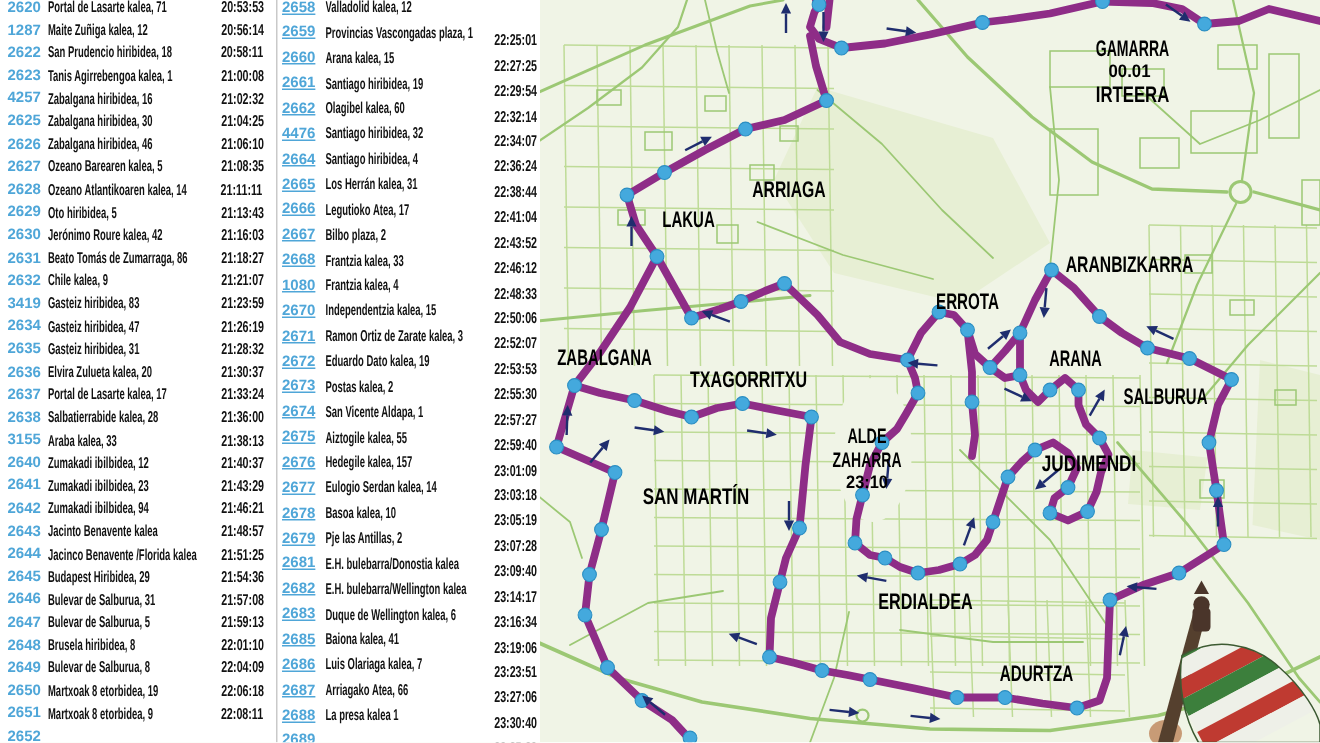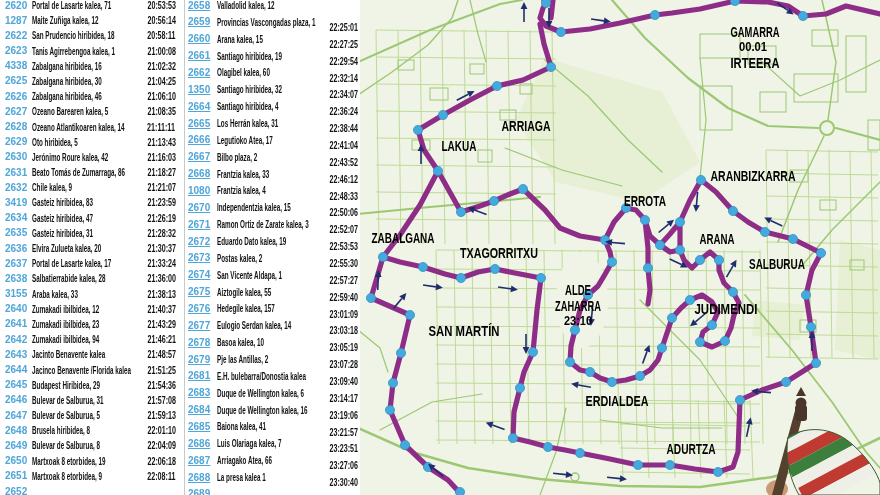--- a/index.html
+++ b/index.html
@@ -39,21 +39,21 @@
         <span class="num">2622</span>
         <span class="name"><span>San Prudencio hiribidea, 18</span></span>
         <span class="time"><span>20:58:11</span></span>
       </div>
       <div class="row">
         <span class="num">2623</span>
         <span class="name"><span>Tanis Agirrebengoa kalea, 1</span></span>
         <span class="time"><span>21:00:08</span></span>
       </div>
       <div class="row">
-        <span class="num">4338</span>
+        <span class="num">4257</span>
         <span class="name"><span>Zabalgana hiribidea, 16</span></span>
         <span class="time"><span>21:02:32</span></span>
       </div>
       <div class="row">
         <span class="num">2625</span>
         <span class="name"><span>Zabalgana hiribidea, 30</span></span>
         <span class="time"><span>21:04:25</span></span>
       </div>
       <div class="row">
         <span class="num">2626</span>
@@ -212,21 +212,21 @@
         <span class="num">2661</span>
         <span class="name"><span>Santiago hiribidea, 19</span></span>
         <span class="time"><span>22:32:14</span></span>
       </div>
       <div class="row">
         <span class="num">2662</span>
         <span class="name"><span>Olagibel kalea, 60</span></span>
         <span class="time"><span>22:34:07</span></span>
       </div>
       <div class="row">
-        <span class="num">1350</span>
+        <span class="num">4476</span>
         <span class="name"><span>Santiago hiribidea, 32</span></span>
         <span class="time"><span>22:36:24</span></span>
       </div>
       <div class="row">
         <span class="num">2664</span>
         <span class="name"><span>Santiago hiribidea, 4</span></span>
         <span class="time"><span>22:38:44</span></span>
       </div>
       <div class="row">
         <span class="num">2665</span>
@@ -302,28 +302,28 @@
         <span class="num">2679</span>
         <span class="name"><span>Pje las Antillas, 2</span></span>
         <span class="time"><span>23:09:40</span></span>
       </div>
       <div class="row">
         <span class="num">2681</span>
         <span class="name"><span>E.H. bulebarra/Donostia kalea</span></span>
         <span class="time"><span>23:14:17</span></span>
       </div>
       <div class="row">
+        <span class="num">2682</span>
+        <span class="name"><span>E.H. bulebarra/Wellington kalea</span></span>
+        <span class="time"><span>23:16:34</span></span>
+      </div>
+      <div class="row">
         <span class="num">2683</span>
         <span class="name"><span>Duque de Wellington kalea, 6</span></span>
         <span class="time"><span>23:19:06</span></span>
-      </div>
-      <div class="row">
-        <span class="num">2684</span>
-        <span class="name"><span>Duque de Wellington kalea, 16</span></span>
-        <span class="time"><span>23:21:57</span></span>
       </div>
       <div class="row">
         <span class="num">2685</span>
         <span class="name"><span>Baiona kalea, 41</span></span>
         <span class="time"><span>23:23:51</span></span>
       </div>
       <div class="row">
         <span class="num">2686</span>
         <span class="name"><span>Luis Olariaga kalea, 7</span></span>
         <span class="time"><span>23:27:06</span></span>

